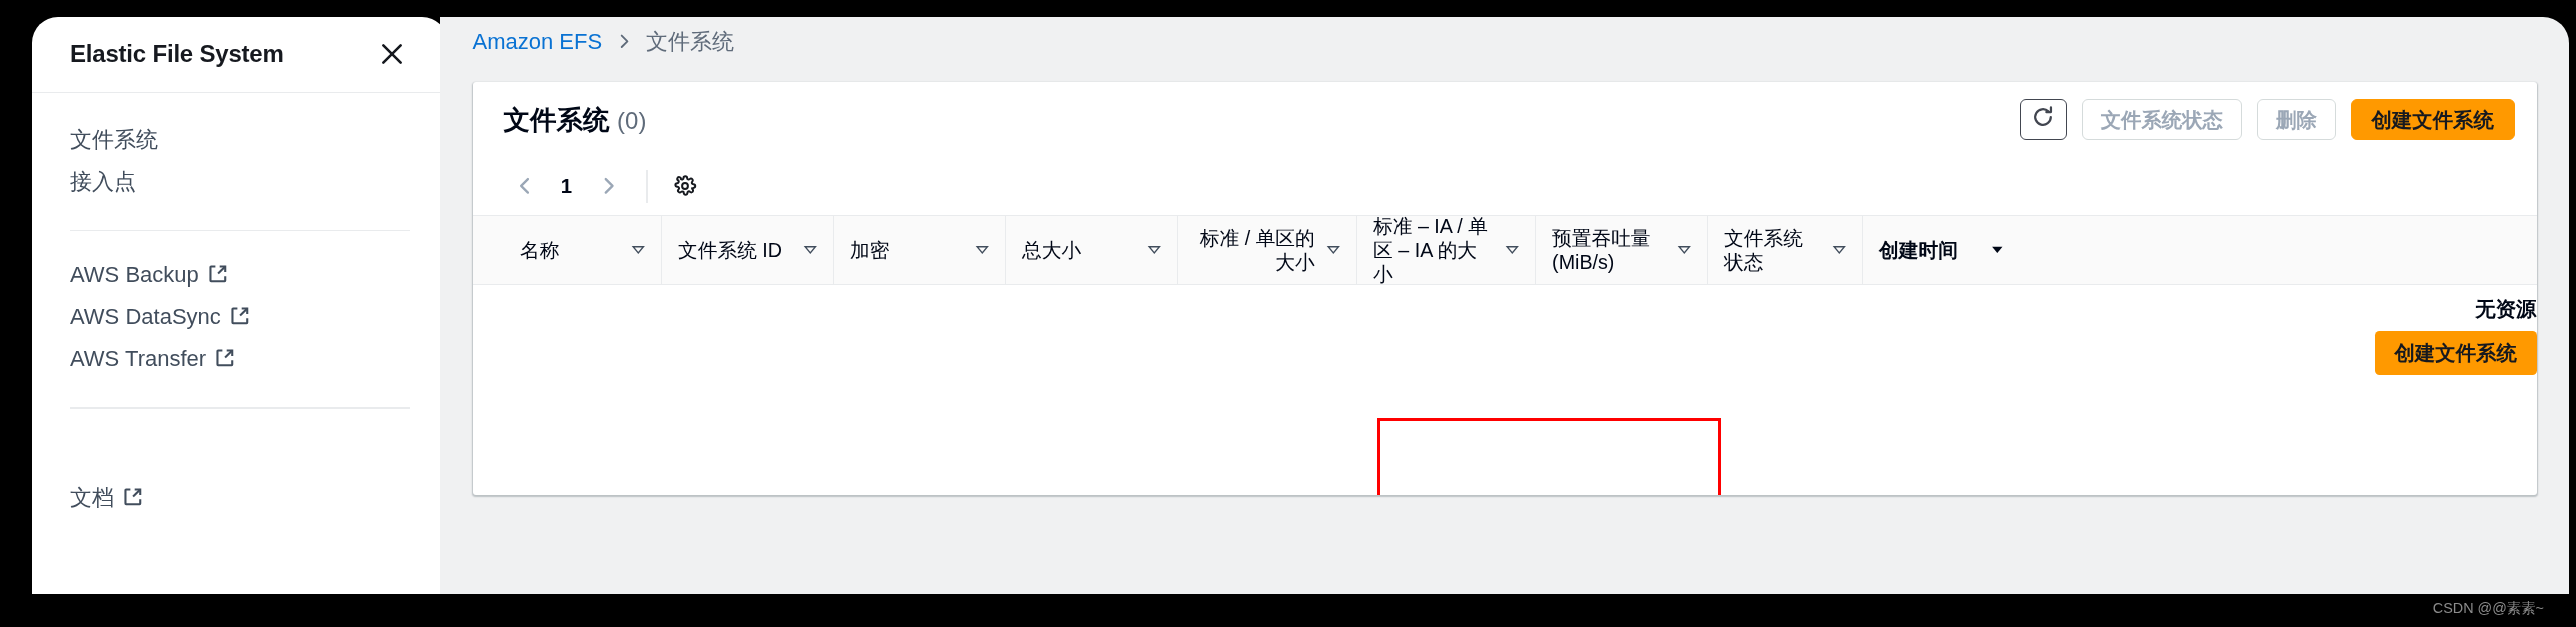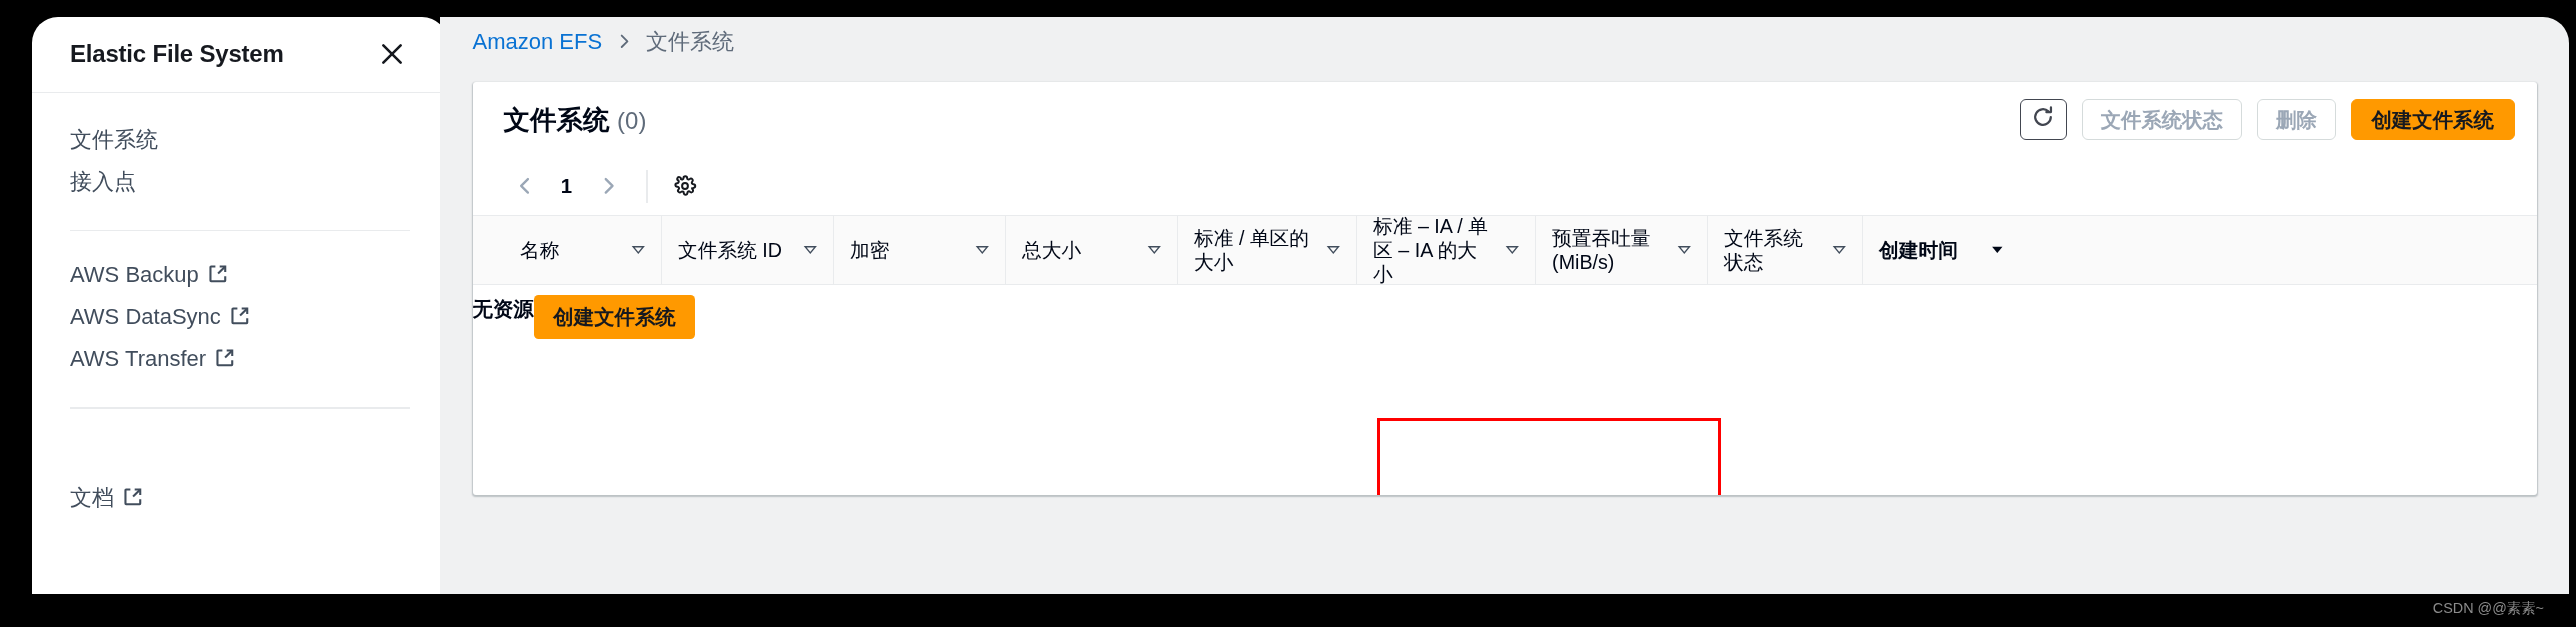--- a/index.html
+++ b/index.html
@@ -200,22 +200,22 @@
   .th:first-child { border-left: none; }
   .th .lbl { line-height: 1.22; }
   .th.sorted .lbl { font-weight: bold; }
 
   .tri { flex: none; }
 
   .empty-area {
     position: relative;
     height: 146px;
     display: flex;
-    flex-direction: row;
-    align-items: flex-start;
+    flex-direction: column;
+    align-items: flex-end;
     padding-top: 10.6px;
   }
   .empty-title {
     font-size: 20.4px; font-weight: bold; color: #000716;
     margin-bottom: 7.6px;
   }
   .empty-btn {
     background: #ff9900;
     color: #16191f;
     font-weight: bold;
@@ -396,21 +396,21 @@
             <svg class="tri" width="16.6" height="16.6" viewBox="0 0 16 16">
               <path d="M3 5.5 L13 5.5 L8 11.5 Z" fill="none" stroke="#414d5c" stroke-width="1.3"></path>
             </svg>
           </div>
           <div class="th" style="width: 172px;">
             <span class="lbl">总大小</span>
             <svg class="tri" width="16.6" height="16.6" viewBox="0 0 16 16">
               <path d="M3 5.5 L13 5.5 L8 11.5 Z" fill="none" stroke="#414d5c" stroke-width="1.3"></path>
             </svg>
           </div>
-          <div class="th" style="width: 179px;">
+          <div class="th" style="width: 179px; text-align: right;">
             <span class="lbl">标准 / 单区的大小</span>
             <svg class="tri" width="16.6" height="16.6" viewBox="0 0 16 16">
               <path d="M3 5.5 L13 5.5 L8 11.5 Z" fill="none" stroke="#414d5c" stroke-width="1.3"></path>
             </svg>
           </div>
           <div class="th" style="width: 179px;">
             <span class="lbl">标准 – IA / 单区 – IA 的大小</span>
             <svg class="tri" width="16.6" height="16.6" viewBox="0 0 16 16">
               <path d="M3 5.5 L13 5.5 L8 11.5 Z" fill="none" stroke="#414d5c" stroke-width="1.3"></path>
             </svg>

